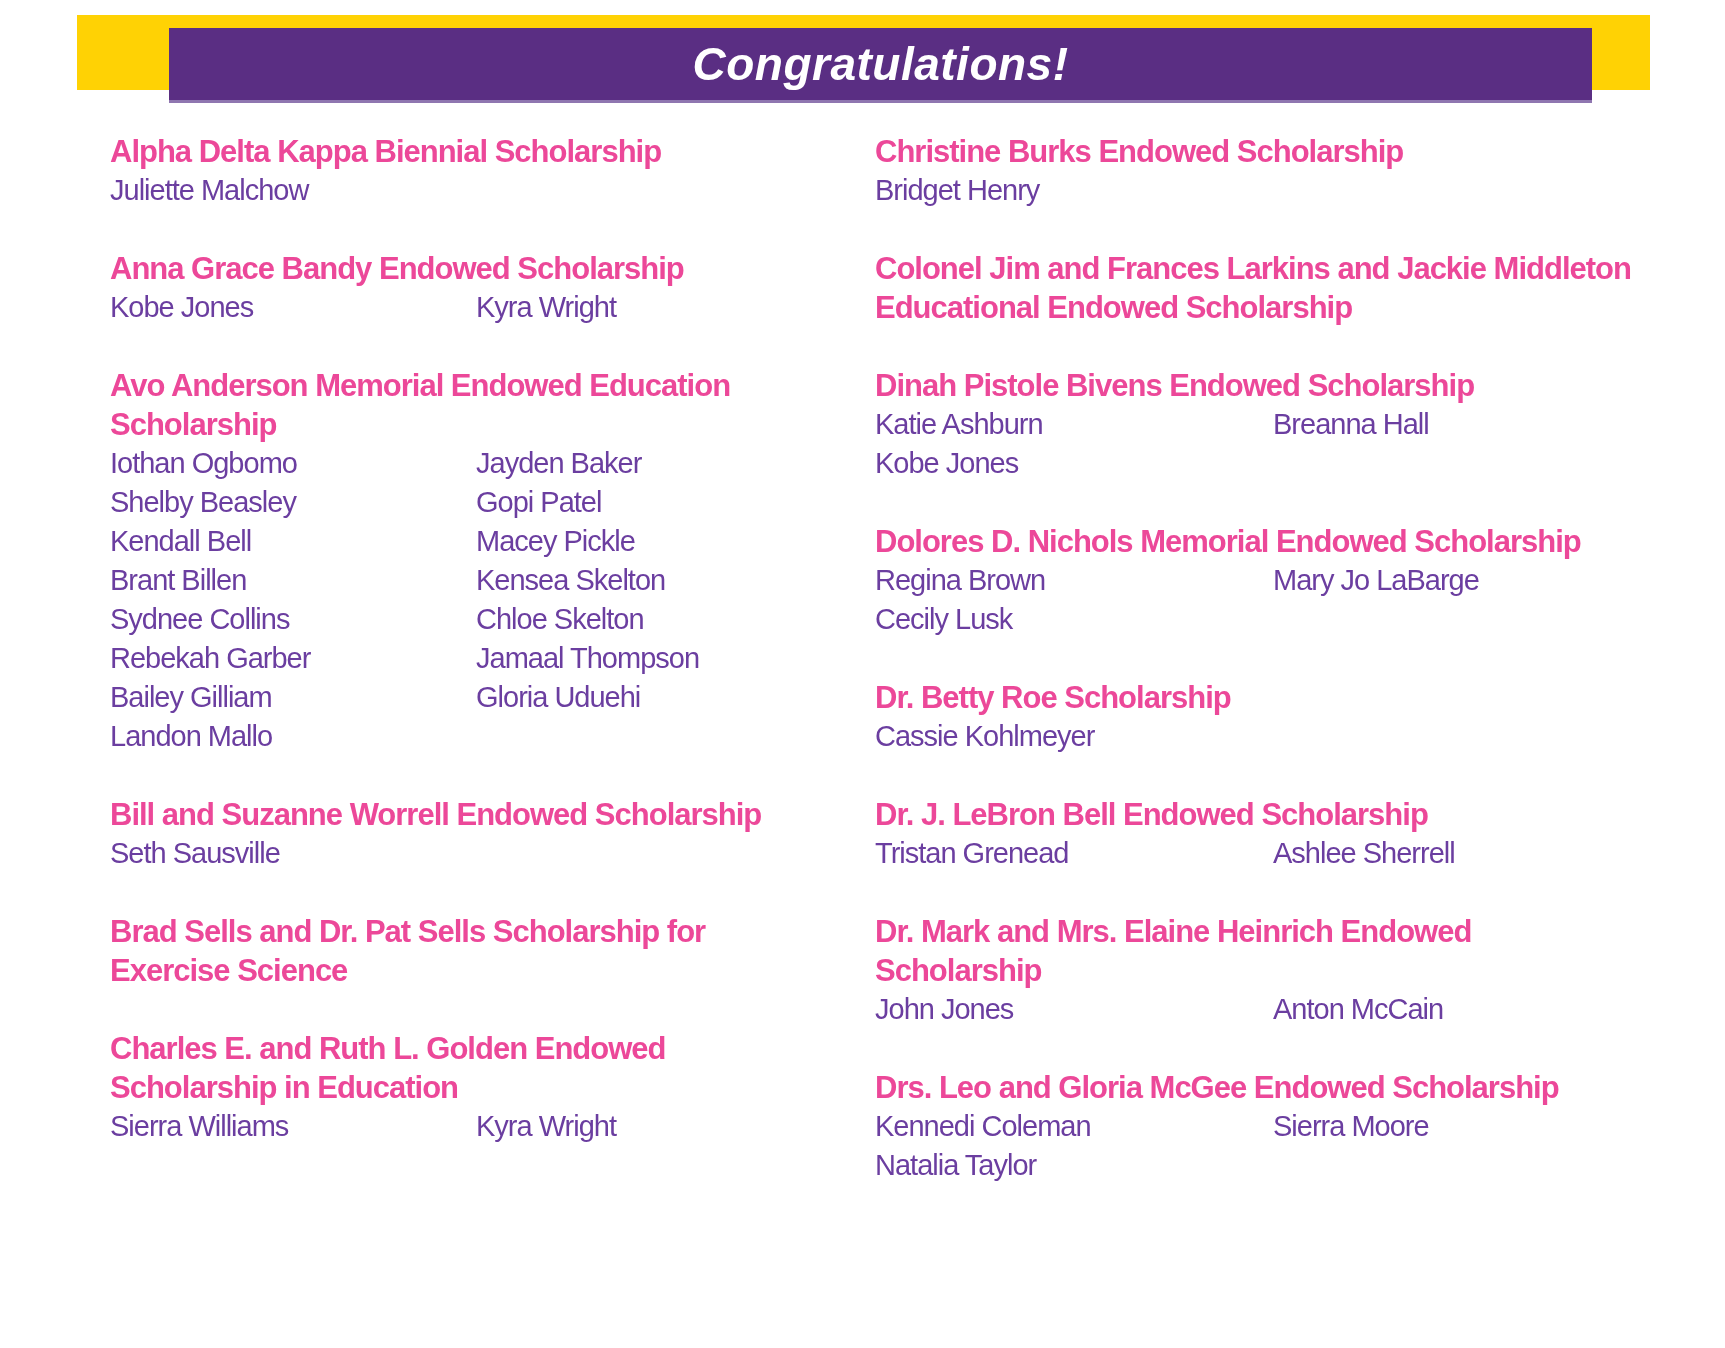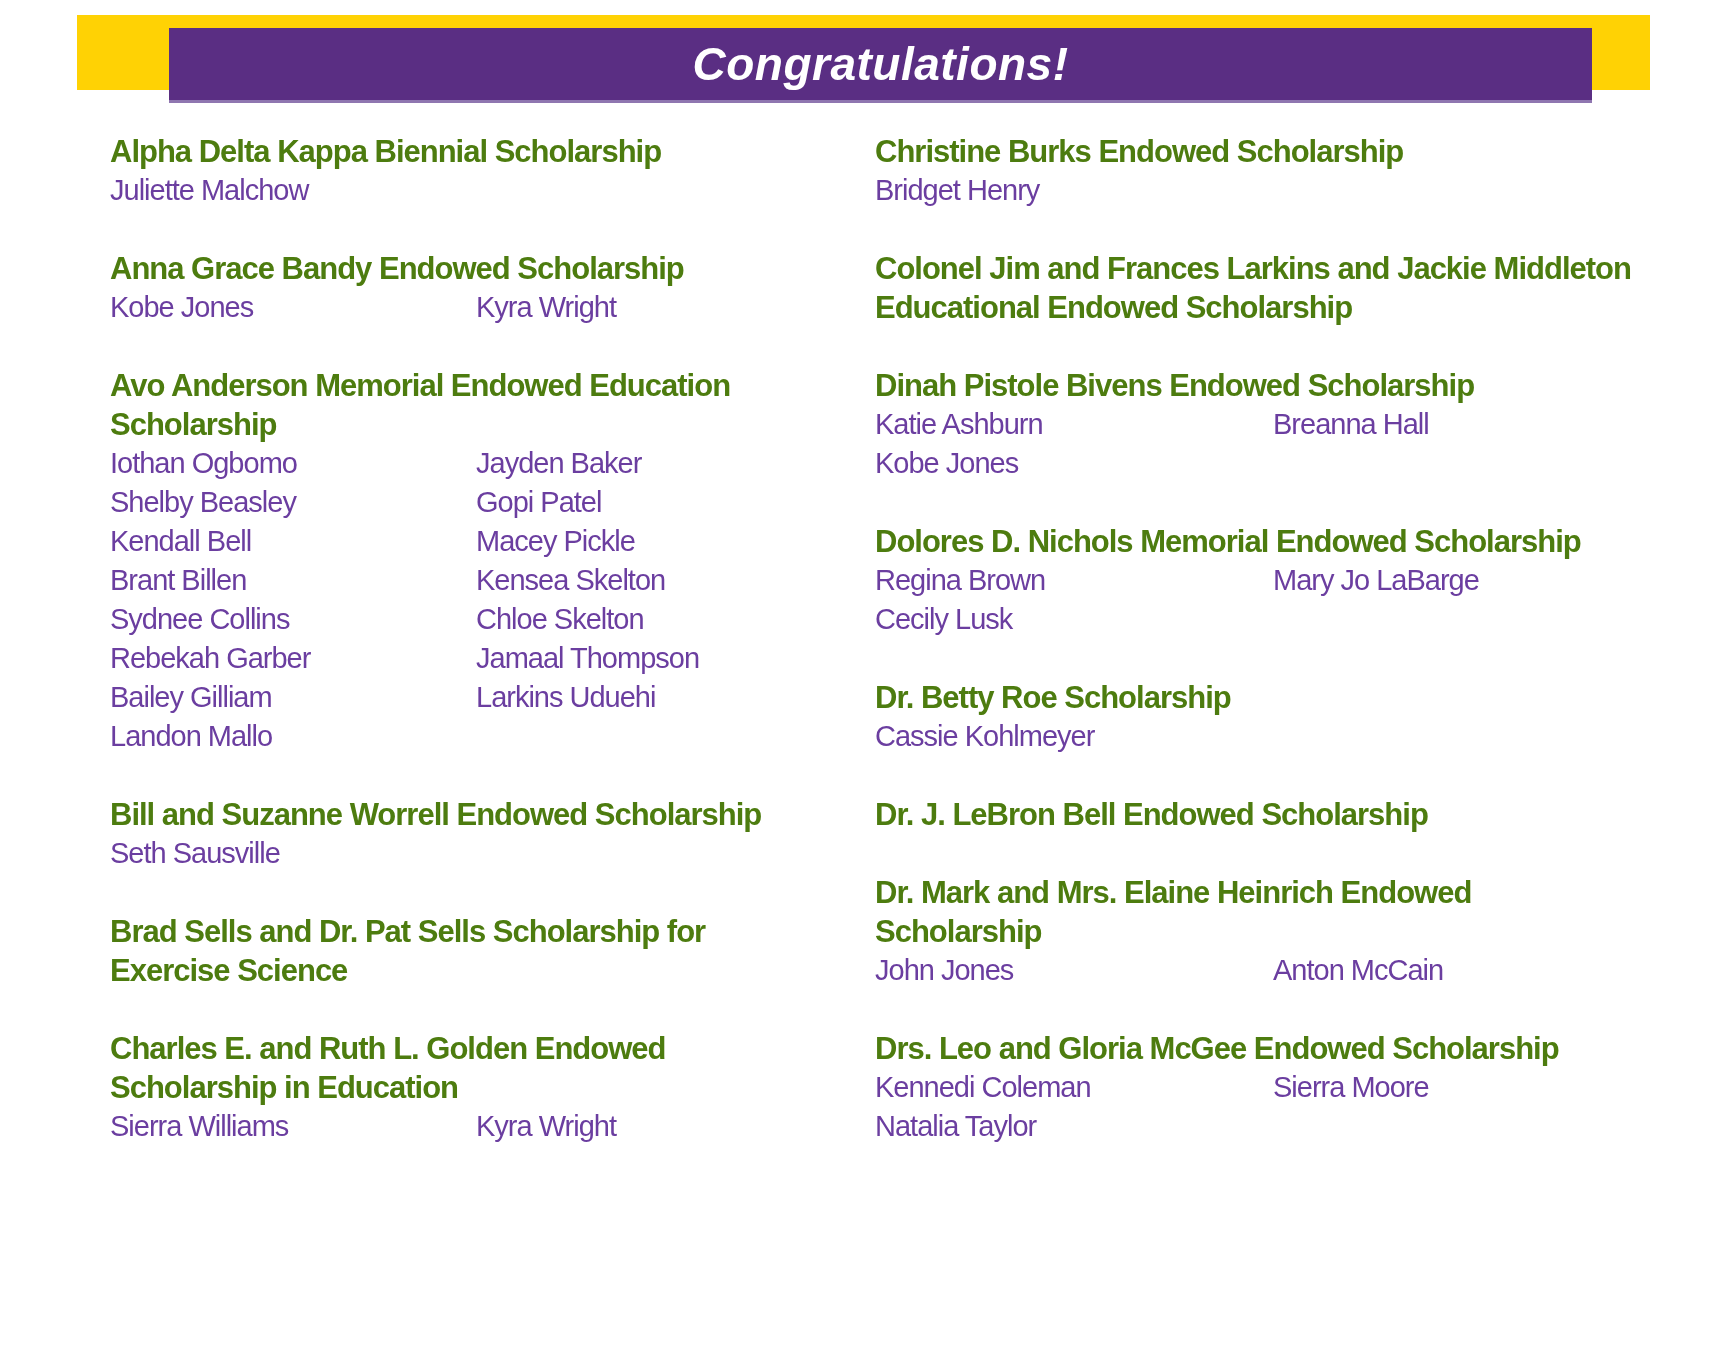--- a/index.html
+++ b/index.html
@@ -38,21 +38,21 @@
     position: absolute;
     top: 132px;
   }
   .col-left  { left: 110px; width: 695px; }
   .col-right { left: 875px; width: 805px; }
   .sec { margin: 0 0 39px 0; }
   .sec-title {
     margin: 0;
     font-size: 31px;
     font-weight: bold;
-    color: #4d7c0f;
+    color: #ec4899;
     line-height: 39px;
     letter-spacing: -1px;
     white-space: pre-line;
   }
   .names { display: grid; }
   .col-left  .names { grid-template-columns: 366px 1fr; }
   .col-right .names { grid-template-columns: 398px 1fr; }
   .name {
     font-size: 29px;
     font-weight: normal;
@@ -100,21 +100,21 @@
         <div class="name">Gopi Patel</div>
         <div class="name">Kendall Bell</div>
         <div class="name">Macey Pickle</div>
         <div class="name">Brant Billen</div>
         <div class="name">Kensea Skelton</div>
         <div class="name">Sydnee Collins</div>
         <div class="name">Chloe Skelton</div>
         <div class="name">Rebekah Garber</div>
         <div class="name">Jamaal Thompson</div>
         <div class="name">Bailey Gilliam</div>
-        <div class="name">Larkins Uduehi</div>
+        <div class="name">Gloria Uduehi</div>
         <div class="name">Landon Mallo</div>
       </div>
     </section>
 
     <section class="sec">
       <h2 class="sec-title">Bill and Suzanne Worrell Endowed Scholarship</h2>
       <div class="names">
         <div class="name">Seth Sausville</div>
       </div>
     </section>
@@ -169,20 +169,24 @@
 
     <section class="sec">
       <h2 class="sec-title">Dr. Betty Roe Scholarship</h2>
       <div class="names">
         <div class="name">Cassie Kohlmeyer</div>
       </div>
     </section>
 
     <section class="sec">
       <h2 class="sec-title">Dr. J. LeBron Bell Endowed Scholarship</h2>
+      <div class="names">
+        <div class="name">Tristan Grenead</div>
+        <div class="name">Ashlee Sherrell</div>
+      </div>
     </section>
 
     <section class="sec">
       <h2 class="sec-title">Dr. Mark and Mrs. Elaine Heinrich Endowed
 Scholarship</h2>
       <div class="names">
         <div class="name">John Jones</div>
         <div class="name">Anton McCain</div>
       </div>
     </section>

